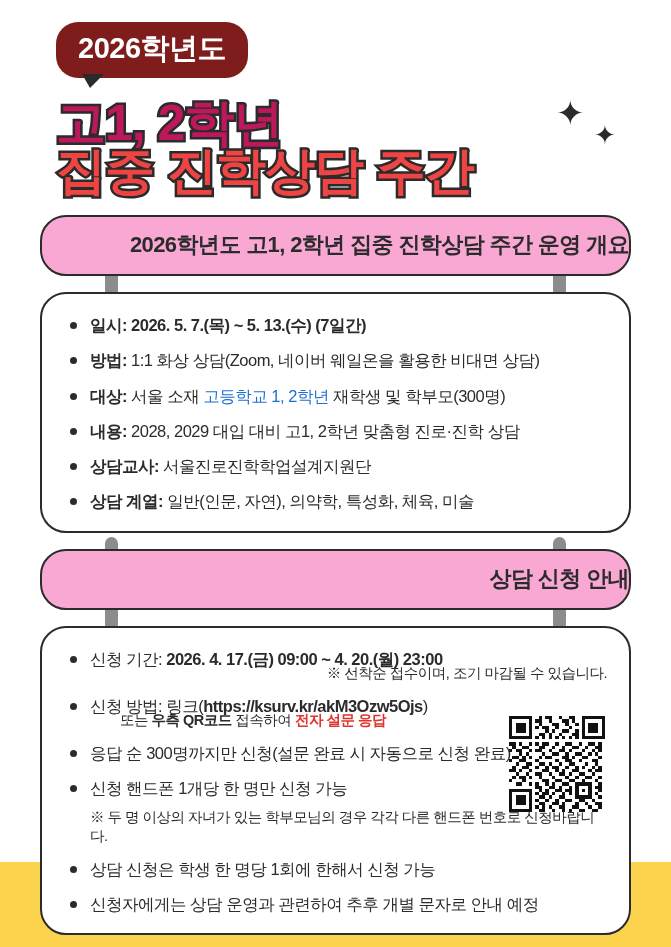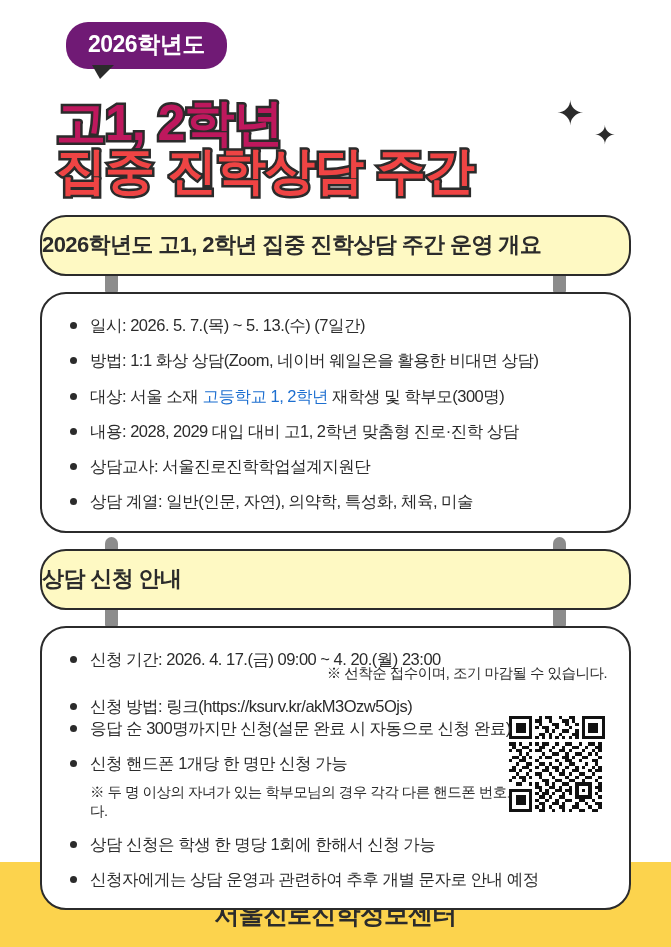--- a/index.html
+++ b/index.html
@@ -23,25 +23,25 @@
   }
 
   
   .header {
     position: relative;
     height: 215px;
   }
 
   .year-badge {
     position: absolute;
-    left: 66px;
+    left: 56px;
     top: 22px;
-    background: #701a75;
+    background: #7f1d1d;
     color: #ffffff;
-    font-size: 23px;
+    font-size: 29px;
     font-weight: bold;
     padding: 7px 22px 9px 22px;
     border-radius: 22px;
     letter-spacing: -0.5px;
   }
   .year-badge:after {
     content: "";
     position: absolute;
     left: 26px;
     bottom: -10px;
@@ -81,24 +81,24 @@
     font-weight: normal;
     line-height: 1;
   }
   .sparkle-a { left: 556px; top: 96px; font-size: 34px; }
   .sparkle-b { left: 594px; top: 122px; font-size: 26px; }
 
   
   .band {
     position: relative;
     margin: 0 40px;
-    background: #fef9c3;
+    background: #f9a8d4;
     border: 2.5px solid #2b2b2b;
     border-radius: 26px;
-    text-align: left;
+    text-align: right;
     padding: 13px 0 14px 0;
     font-size: 22px;
     font-weight: bold;
     color: #2b2b2b;
     letter-spacing: -0.6px;
     z-index: 3;
   }
 
   
   .card {
@@ -139,21 +139,21 @@
   ul.list > li:before {
     content: "";
     position: absolute;
     left: 6px;
     top: 8px;
     width: 7px;
     height: 7px;
     background: #2b2b2b;
     border-radius: 50%;
   }
-  .nb { font-weight: normal; }
+  .nb { font-weight: bold; }
   .blue { color: #1d6fd0; font-weight: normal; }
   .red { color: #e0342c; font-weight: bold; }
 
   .subnote {
     padding-left: 26px;
     font-size: 14.5px;
     color: #2b2b2b;
     letter-spacing: -0.5px;
     margin: -6px 0 12px 0;
   }
@@ -487,20 +487,26 @@
         </li>
       </ul>
       <div class="subnote center">※ 선착순 접수이며, 조기 마감될 수 있습니다.</div>
 
       <ul class="list">
         <li>
           <span>신청 방법:</span>
           <span>링크(</span><span class="nb">https://ksurv.kr/akM3Ozw5Ojs</span><span>)</span>
         </li>
       </ul>
+      <div class="subnote indent">
+        <span>또는</span>
+        <span class="nb">우측 QR코드</span>
+        <span>접속하여</span>
+        <span class="red">전자 설문 응답</span>
+      </div>
 
       <ul class="list">
         <li>응답 순 300명까지만 신청(설문 완료 시 자동으로 신청 완료)</li>
         <li>신청 핸드폰 1개당 한 명만 신청 가능</li>
       </ul>
       <div class="subnote" style="margin-top:8px;">※ 두 명 이상의 자녀가 있는 학부모님의 경우 각각 다른 핸드폰 번호로 신청바랍니다.</div>
 
       <ul class="list">
         <li>상담 신청은 학생 한 명당 1회에 한해서 신청 가능</li>
         <li>신청자에게는 상담 운영과 관련하여 추후 개별 문자로 안내 예정</li>

